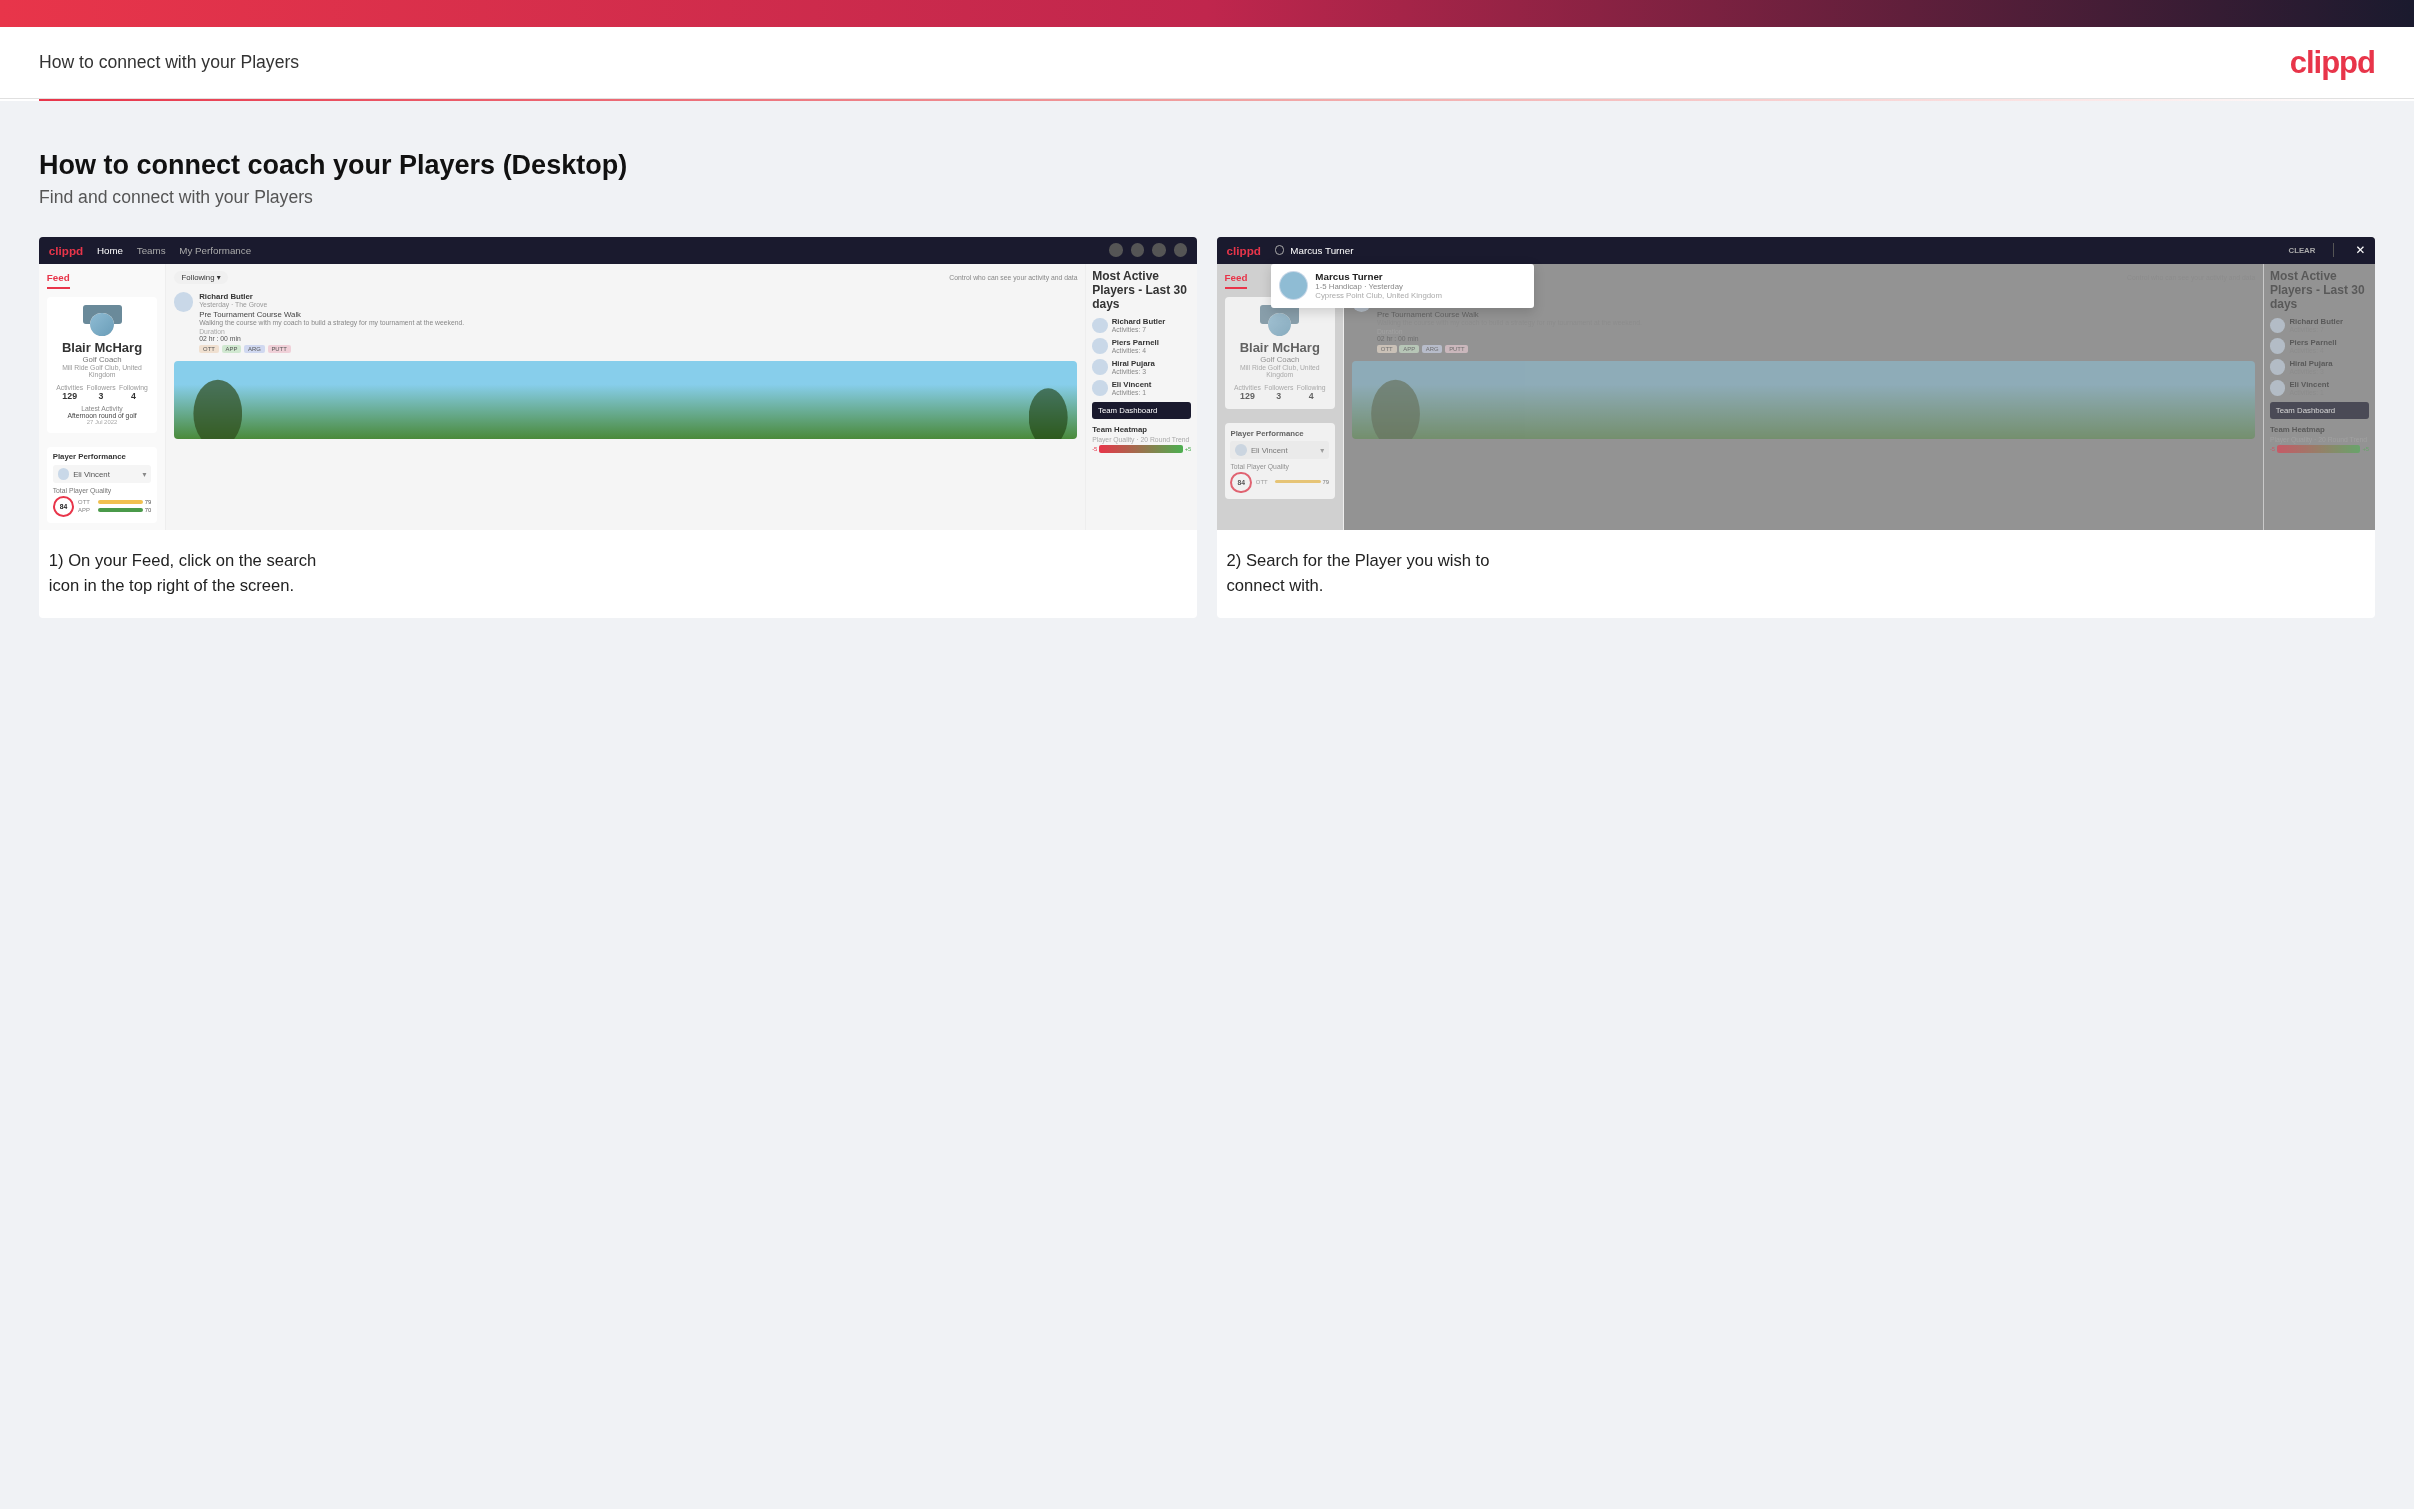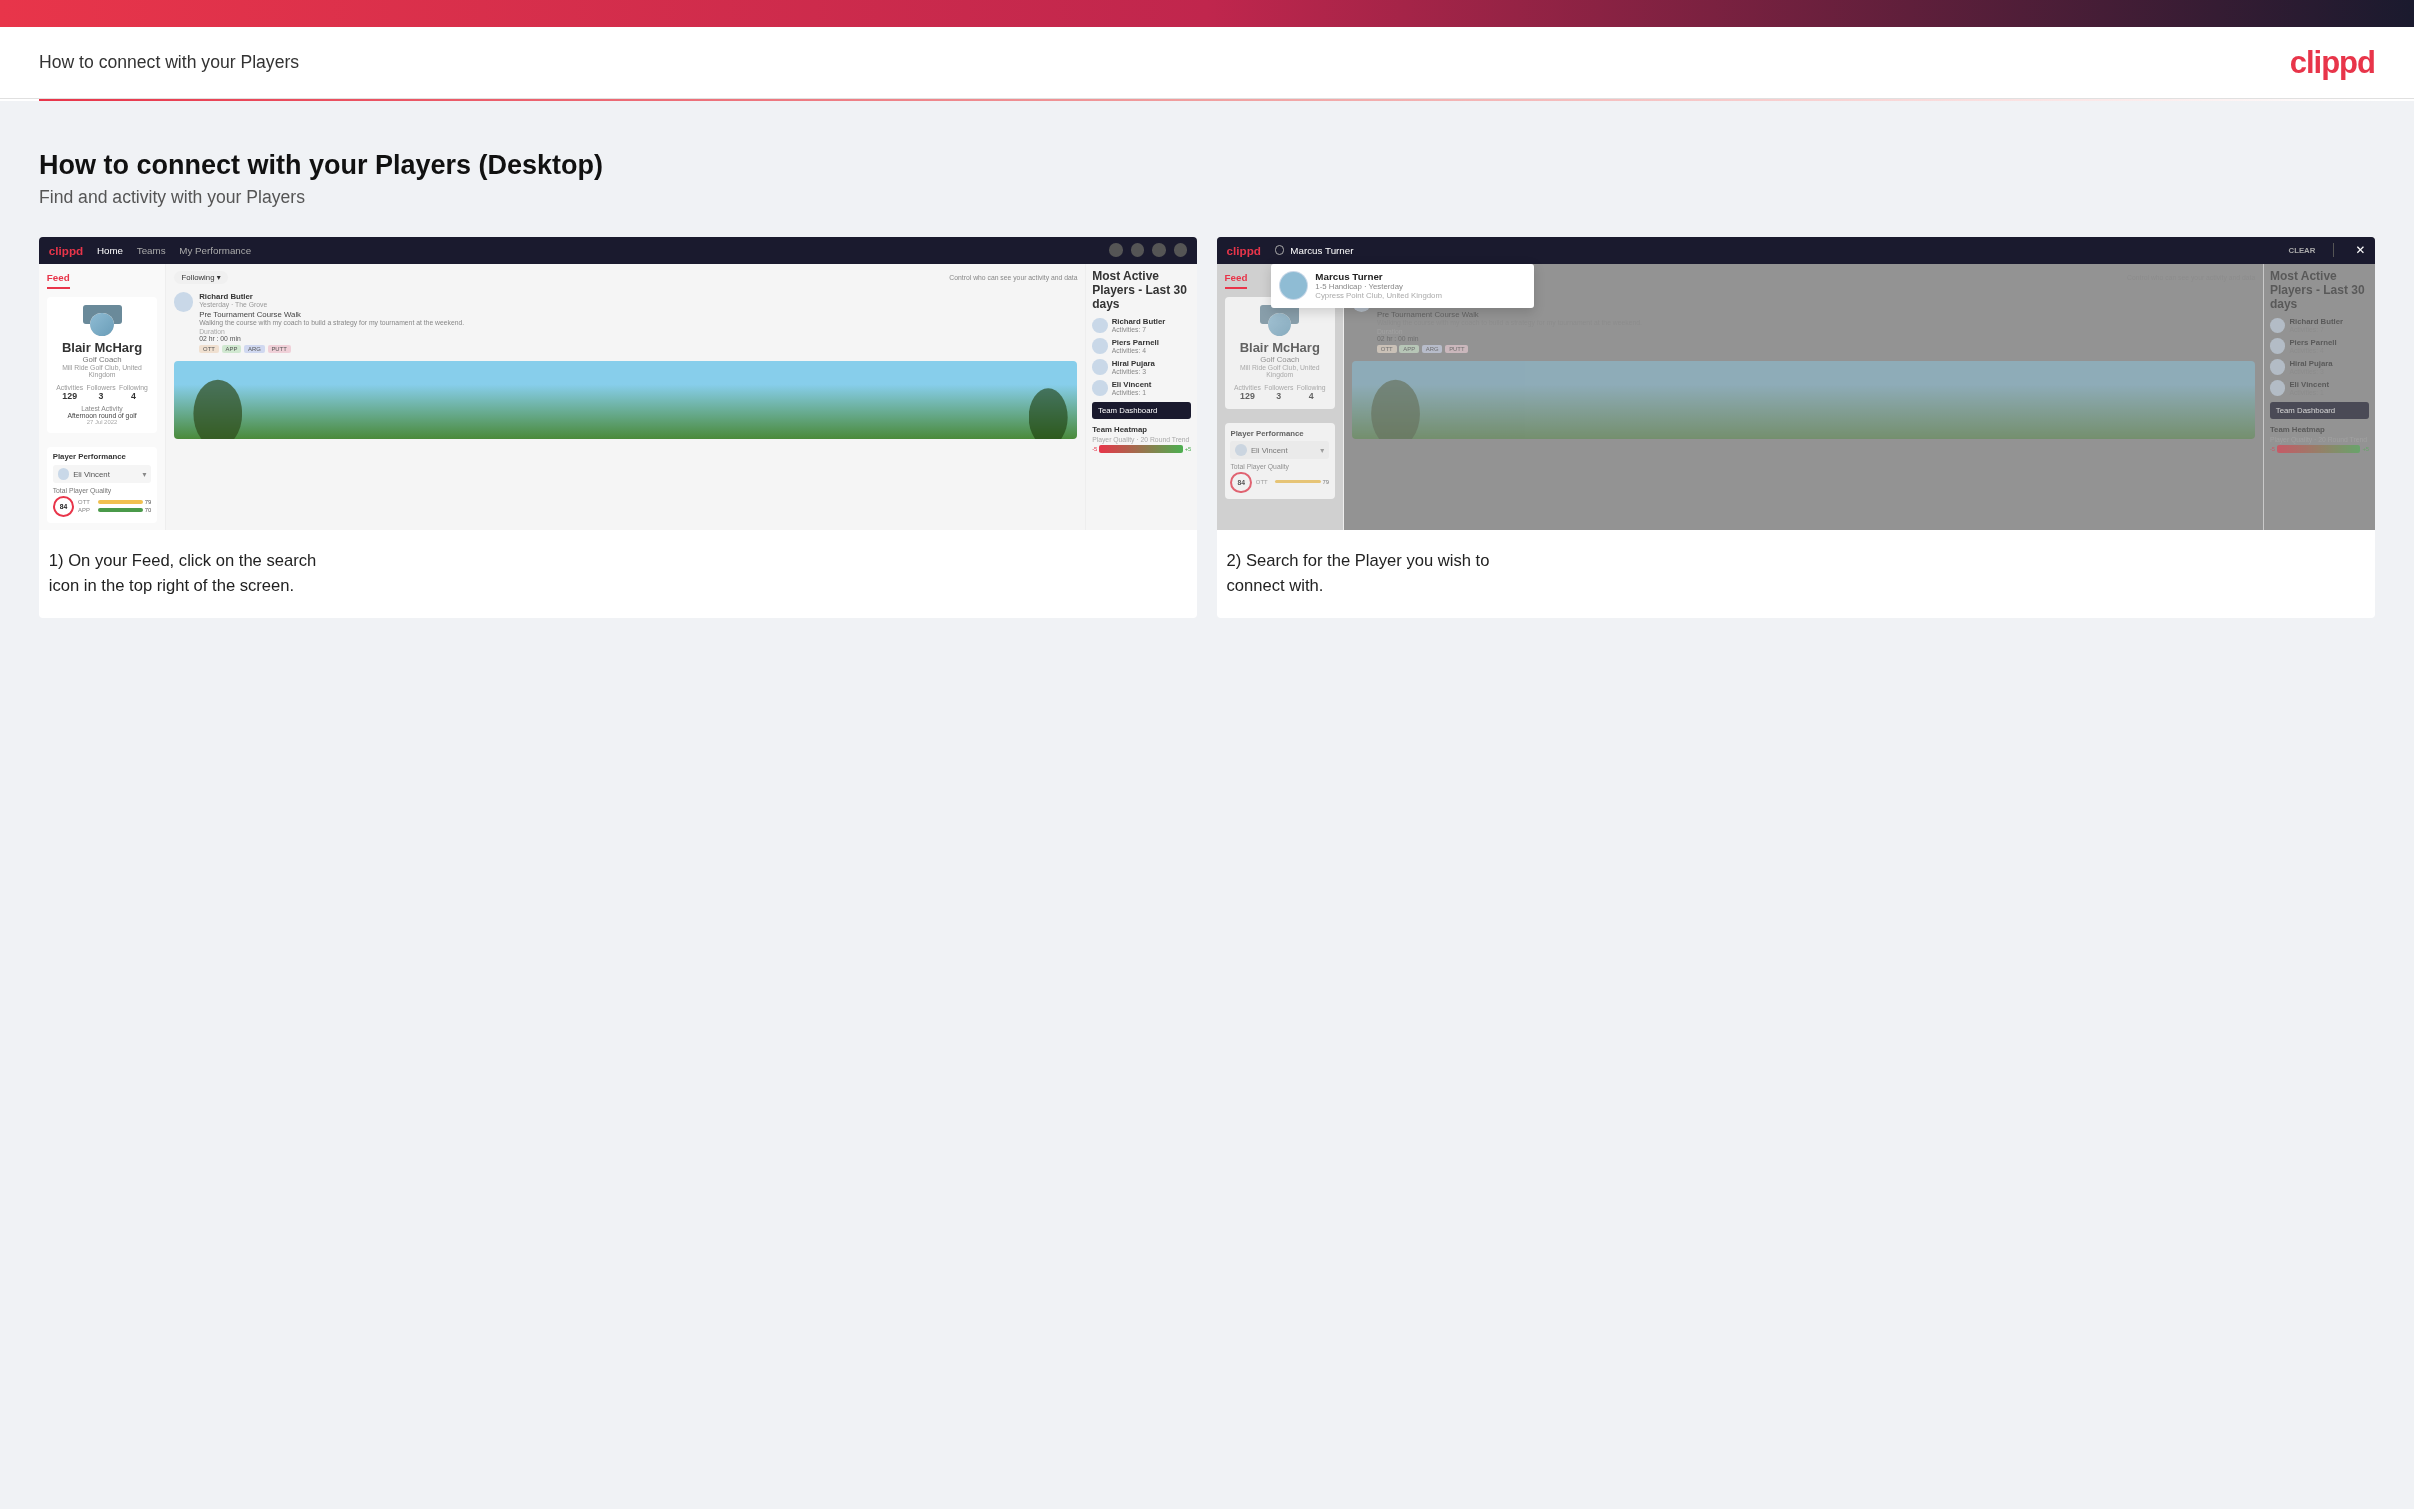--- a/index.html
+++ b/index.html
@@ -104,22 +104,22 @@
 <div class="header">
   <span class="header-title">How to connect with your Players</span>
   <span class="logo">clippd</span>
 </div>
 
 <div class="divider-line"></div>
 
 <div class="main-content">
 
   <div class="page-header">
-    <h1>How to connect with your Players (Desktop)</h1>
-    <p>Find and activity with your Players</p>
+    <h1>How to connect coach your Players (Desktop)</h1>
+    <p>Find and connect with your Players</p>
   </div>
 
   <div class="screenshots-grid">
 
     <div class="screenshot-card">
       <div class="mock-ui">
 
         <div class="mock-nav">
           <span class="mock-logo">clippd</span>
           <span class="mock-nav-item active">Home</span>

